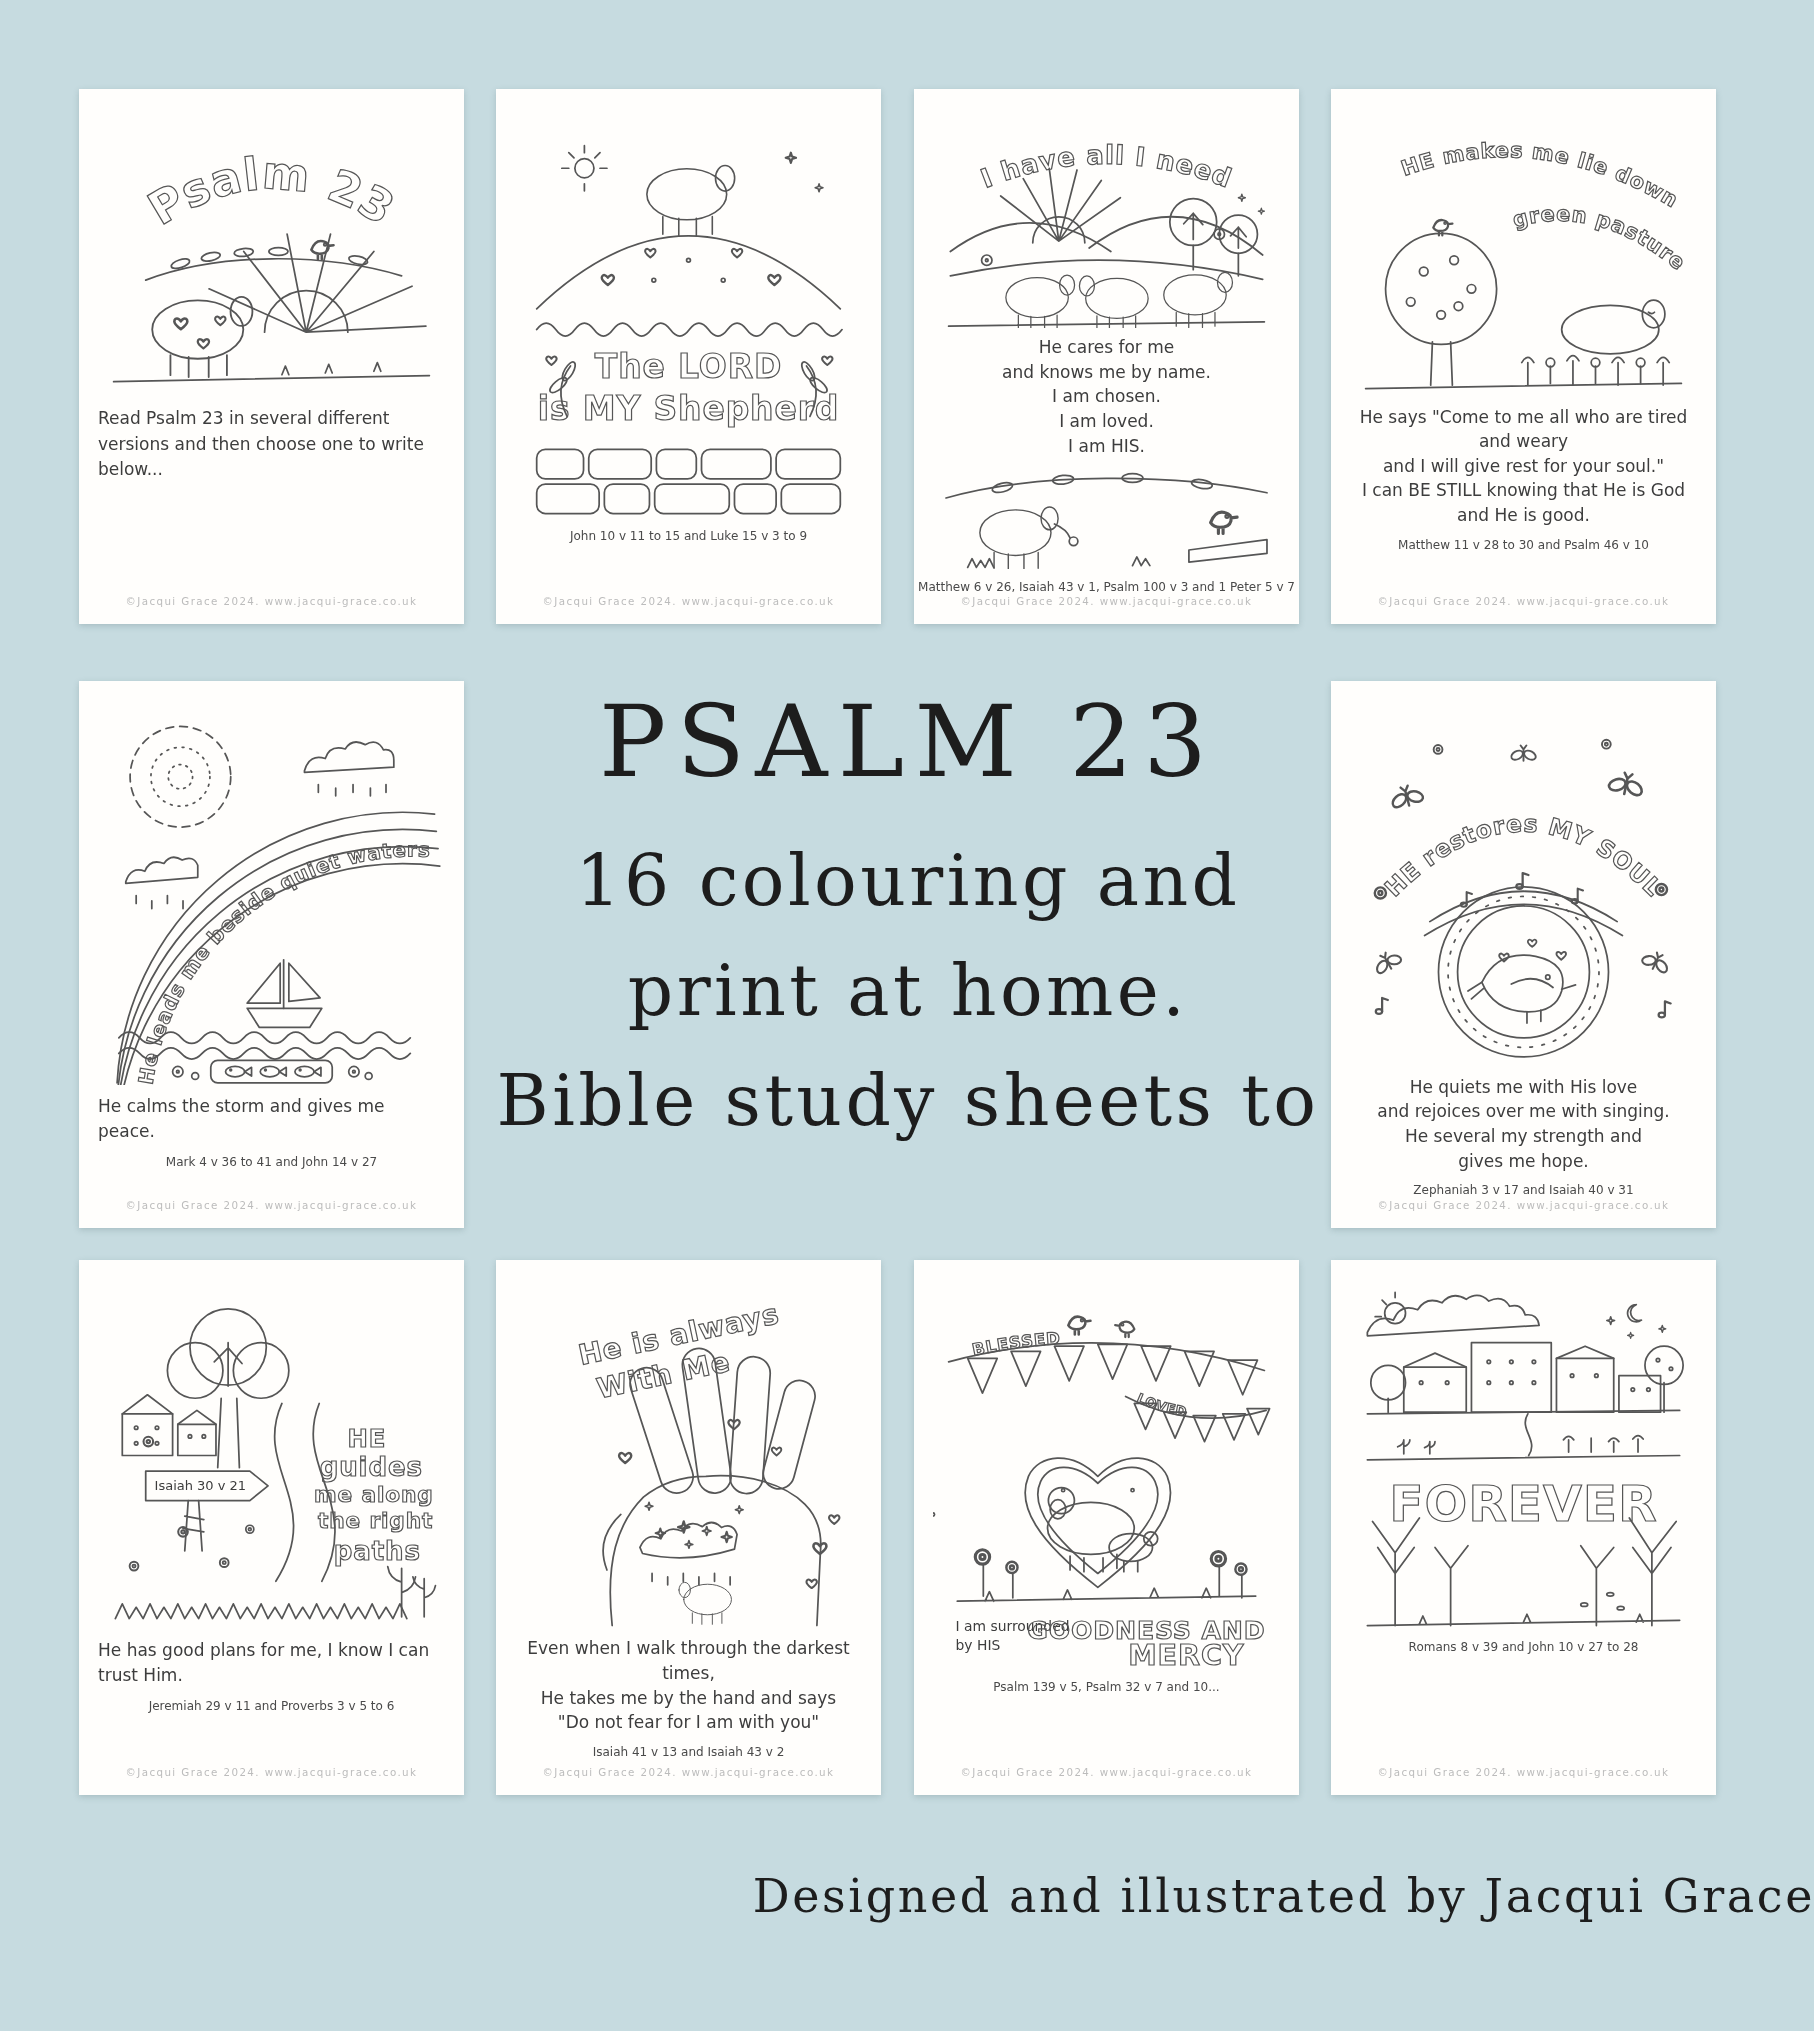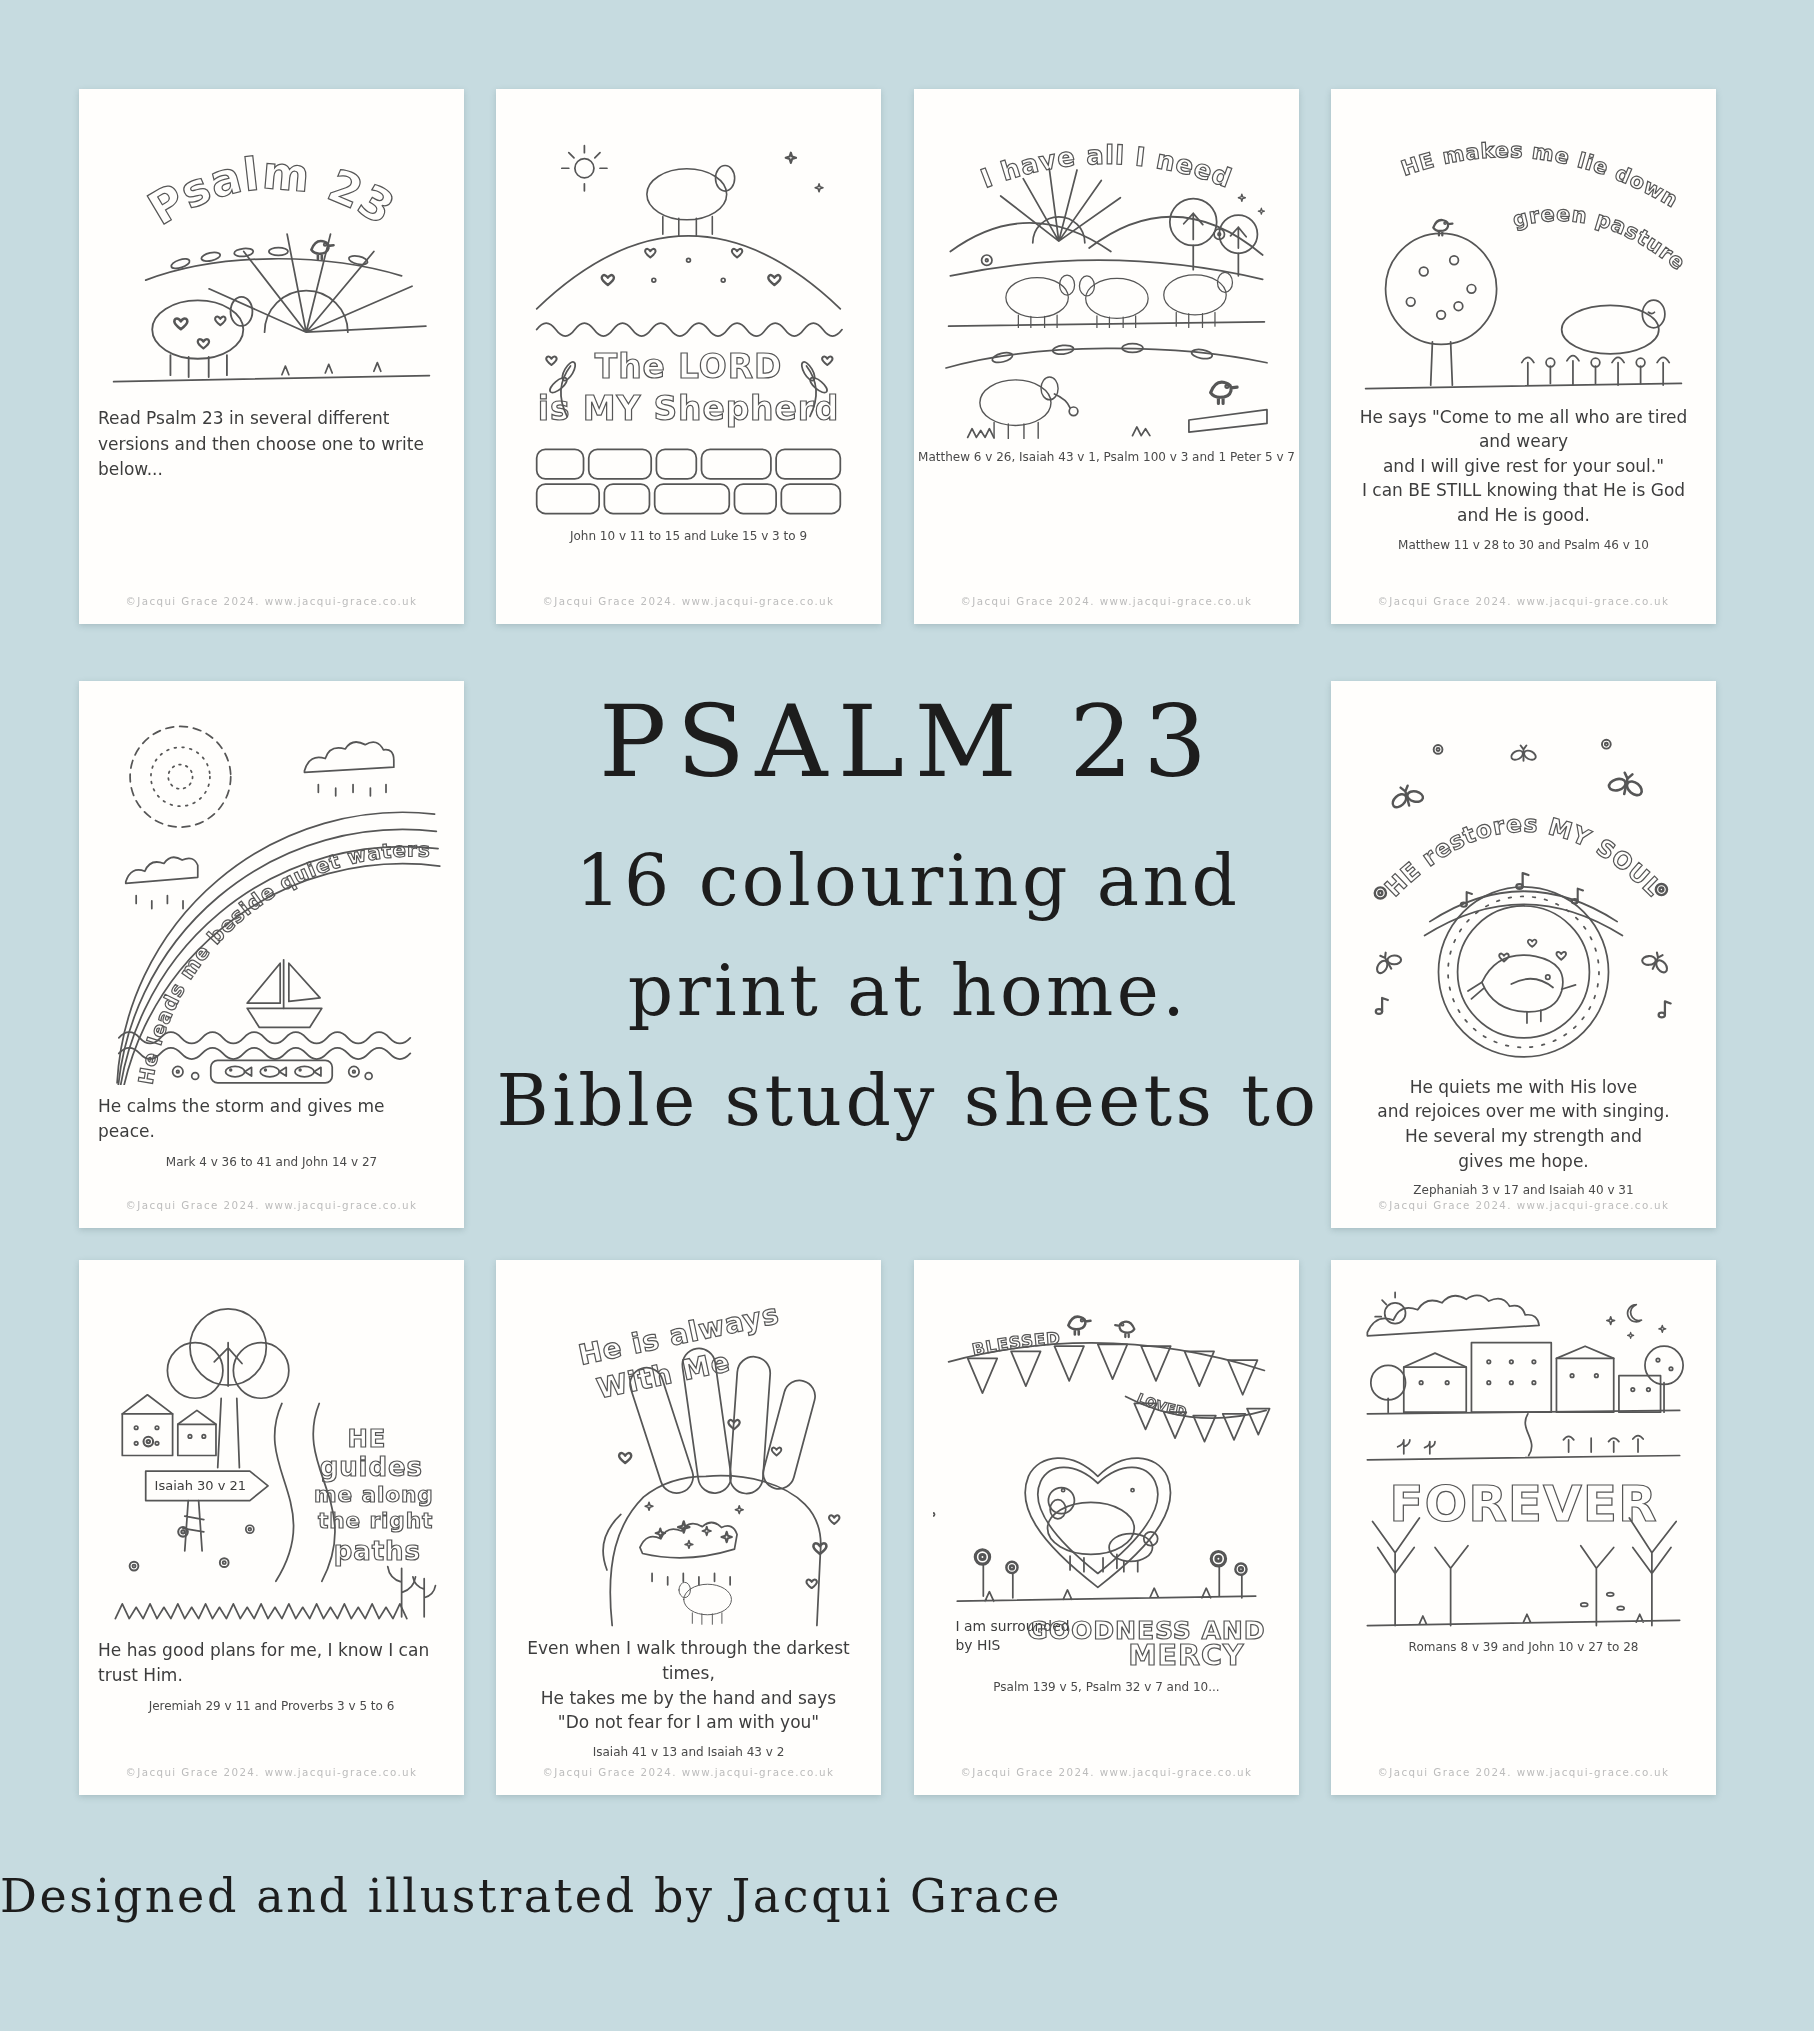--- a/index.html
+++ b/index.html
@@ -22,21 +22,21 @@
 
   .caption{font-size:17px;line-height:1.5;color:#3d3d3d;text-align:left;margin-top:8.6px}
   .bodytext{font-size:17px;line-height:1.45;color:#3d3d3d;text-align:center;margin-top:6.9px}
   .ref{font-size:12px;color:#4a4a4a;text-align:center;margin-top:10.3px;white-space:nowrap}
   .copy{margin-top:auto;font-size:10.3px;color:#bcbcbc;letter-spacing:1.4px;text-align:right;white-space:nowrap}
 
   .center-title{position:absolute;left:465px;width:886px;top:687px;text-align:center;
                 color:#1d1d1d;font-family:"DejaVu Serif",serif}
   .center-title .t1{font-size:100px;letter-spacing:10.3px;line-height:1.1;margin-bottom:29px}
   .center-title .t2{font-size:71px;letter-spacing:3.4px;line-height:1.55}
-  .credit{position:absolute;left:0;width:100%;top:1869px;text-align:left;font-size:46px;
+  .credit{position:absolute;left:0;width:100%;top:1869px;text-align:right;font-size:46px;
           letter-spacing:2.6px;color:#1d1d1d;font-family:"DejaVu Serif",serif}
 </style>
 </head>
 <body>
 
 <svg width="0" height="0" style="position:absolute" aria-hidden="true">
   <defs>
     <g id="m-sheep">
       <ellipse cx="0" cy="0" rx="50" ry="32"></ellipse>
       <ellipse cx="48" cy="-20" rx="12" ry="16"></ellipse>
@@ -180,20 +180,27 @@
         <use href="#m-star" transform="translate(375,112) scale(0.7)"></use>
       </g>
       <path d="M20,190 Q200,152 380,194"></path>
       <g>
         <use href="#m-sheep" transform="translate(120,215) scale(0.72)"></use>
         <use href="#m-sheep" transform="translate(212,216) scale(0.72) scale(-1,1)"></use>
         <use href="#m-sheep" transform="translate(302,212) scale(0.72)"></use>
       </g>
       <path d="M18,248 L382,243"></path>
     </svg>
+    <div class="bodytext">
+      <div>He cares for me</div>
+      <div>and knows me by name.</div>
+      <div>I am chosen.</div>
+      <div>I am loved.</div>
+      <div>I am HIS.</div>
+    </div>
     <svg class="art" viewBox="0 0 400 120" style="margin-top:6.9px">
       <g>
         <path d="M15,38 C120,8 280,10 385,32"></path>
         <ellipse cx="80" cy="26" rx="12" ry="5" transform="rotate(-14 80 26)"></ellipse>
         <ellipse cx="150" cy="17" rx="12" ry="5" transform="rotate(-6 150 17)"></ellipse>
         <ellipse cx="230" cy="15" rx="12" ry="5"></ellipse>
         <ellipse cx="310" cy="22" rx="12" ry="5" transform="rotate(10 310 22)"></ellipse>
       </g>
       <g>
         <use href="#m-sheep" transform="translate(95,78) scale(0.82)"></use>

